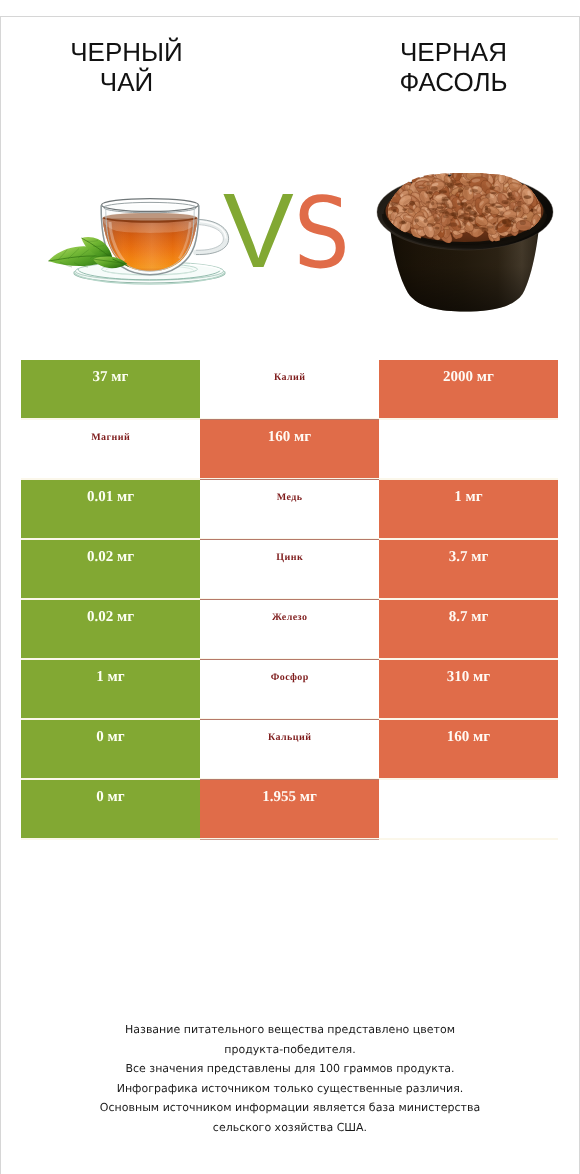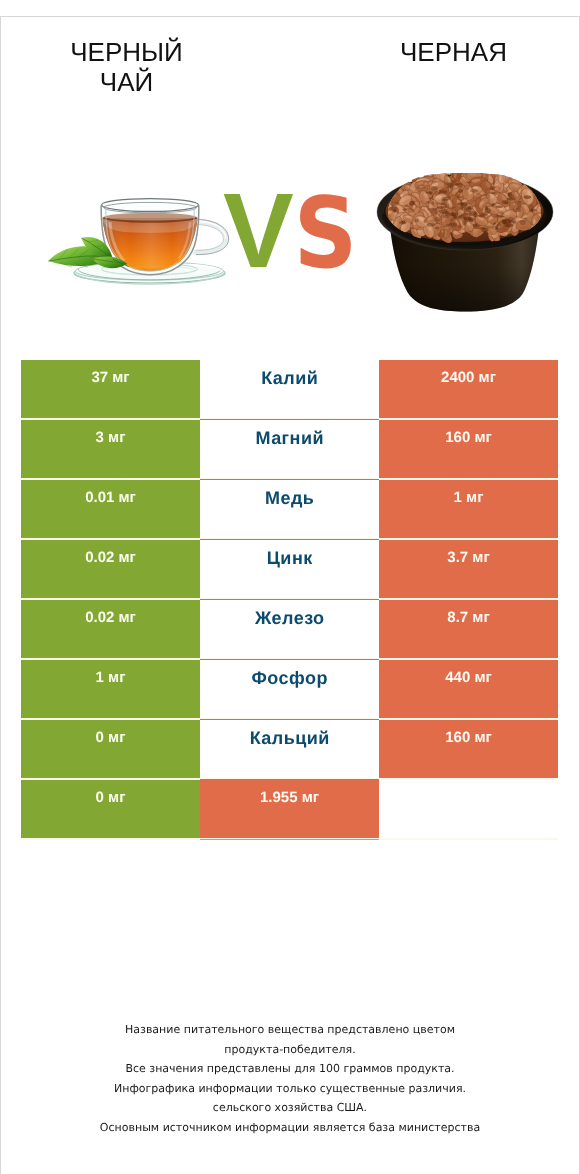--- a/index.html
+++ b/index.html
@@ -3,50 +3,51 @@
 <meta charset="utf-8">
 <style>
   html,body{margin:0;padding:0;}
   body{width:580px;height:1174px;background:#fff;font-family:"Liberation Sans",sans-serif;overflow:hidden;position:relative;-webkit-font-smoothing:antialiased;text-rendering:geometricPrecision;}
   .page{position:absolute;left:0;top:16px;width:580px;height:1174px;background:#fff;}
   .edge{position:absolute;left:0;top:0;width:580px;height:1174px;box-sizing:border-box;border:1px solid #d6d6d6;pointer-events:none;}
   .titles{position:absolute;left:0;top:0;width:580px;height:120px;}
   .title{position:absolute;top:22px;font-size:26px;line-height:29.5px;font-weight:400;color:#111;text-align:center;letter-spacing:0px;}
   .title.left{left:0;width:253px;}
   .title.right{left:327px;width:253px;}
-  .vs{position:absolute;left:223px;top:162px;font-size:106px;line-height:106px;font-weight:700;white-space:nowrap;}
+  .vs{position:absolute;left:223px;top:162px;font-size:106px;line-height:106px;font-weight:400;white-space:nowrap;}
   .vs .v{font-family:"Liberation Sans",sans-serif;}
   .vs .s{font-family:"DejaVu Sans",sans-serif;font-stretch:condensed;font-size:98px;letter-spacing:-1.5px;}
   .vs .v{color:#82A833;}
   .vs .s{color:#E06C49;}
   .nutri{position:absolute;left:21px;top:344px;width:537px;height:600px;}
   .trow{position:relative;height:60px;display:flex;}
-  .cell{width:179px;height:60px;display:flex;align-items:center;justify-content:center;font-size:15px;font-weight:700;box-sizing:border-box;line-height:1;padding-bottom:25px;}
+  .cell{width:179px;height:60px;display:flex;align-items:center;justify-content:center;font-size:15px;font-weight:700;box-sizing:border-box;line-height:1;padding-bottom:25px;font-family:Liberation Serif, serif;}
   .c-l{background:#82A833;color:#fdfff2;}
-  .c-m{background:#fff;color:#0c4a6e;font-size:18px;letter-spacing:0.45px;padding-left:0.45px;}
+  .c-m{background:#fff;color:#7f1d1d;font-size:10px;letter-spacing:0.45px;padding-left:0.45px;}
   .c-r{background:#E06C49;color:#fffaf4;}
   .trow::after{content:"";position:absolute;left:0;right:0;bottom:0;height:1.6px;background:#fbf7ea;}
   .trow::before{content:"";position:absolute;left:179px;width:179px;bottom:0.1px;height:1.4px;background:#b5796a;z-index:2;}
   .trow:last-child::before{background:#c79c8e;}
   .foot{position:absolute;left:0;top:1004px;width:580px;text-align:center;font-family:"DejaVu Sans",sans-serif;font-size:11px;line-height:19.6px;color:#1a1a1a;}
   .teacup{position:absolute;left:40px;top:180px;width:190px;height:95px;}
   .beans{position:absolute;left:372px;top:147px;width:186px;height:150px;}
 </style>
 </head>
 <body>
 
 <div class="page">
   <div class="edge"></div>
   <div class="titles">
     <div class="title left">
         <div>ЧЕРНЫЙ</div>
         <div>ЧАЙ</div>
       </div>
     <div class="title right">
         <div>ЧЕРНАЯ</div>
+        <div>ФАСОЛЬ</div>
       </div>
   </div>
   <div class="teacup">
     <svg viewBox="0 0 190 95" width="190" height="95" xmlns="http://www.w3.org/2000/svg">
       <defs>
         <linearGradient id="teaG" x1="0" y1="0" x2="0" y2="1">
           <stop offset="0" stop-color="#7a2d05"></stop>
             <stop offset="0.06" stop-color="#a63e08"></stop>
           <stop offset="0.16" stop-color="#c04c09"></stop>
             <stop offset="0.34" stop-color="#d85c0a"></stop>
@@ -1778,24 +1779,23 @@
           <ellipse cx="68.5" cy="44.6" rx="3.6" ry="1.4" fill="#5f2c0e" opacity="0.57"></ellipse>
         </g>
       <path d="M11.5 51 C11.5 69, 47.8 83.5, 92.5 83.5 C137.2 83.5, 173.5 69, 173.5 51" fill="none" stroke="#14100a" stroke-width="3.2" opacity="0.85"></path>
     </svg>
   </div>
   <div class="vs"><span class="v">V</span><span class="s">S</span></div>
   <div class="nutri" id="tbody">
       <div class="trow">
         <div class="cell c-l">37 мг</div>
         <div class="cell c-m">Калий</div>
-        <div class="cell c-r">2400 мг</div>
+        <div class="cell c-r">2000 мг</div>
       </div>
       <div class="trow">
-        <div class="cell c-l">3 мг</div>
         <div class="cell c-m">Магний</div>
         <div class="cell c-r">160 мг</div>
       </div>
       <div class="trow">
         <div class="cell c-l">0.01 мг</div>
         <div class="cell c-m">Медь</div>
         <div class="cell c-r">1 мг</div>
       </div>
       <div class="trow">
         <div class="cell c-l">0.02 мг</div>
@@ -1803,33 +1803,33 @@
         <div class="cell c-r">3.7 мг</div>
       </div>
       <div class="trow">
         <div class="cell c-l">0.02 мг</div>
         <div class="cell c-m">Железо</div>
         <div class="cell c-r">8.7 мг</div>
       </div>
       <div class="trow">
         <div class="cell c-l">1 мг</div>
         <div class="cell c-m">Фосфор</div>
-        <div class="cell c-r">440 мг</div>
+        <div class="cell c-r">310 мг</div>
       </div>
       <div class="trow">
         <div class="cell c-l">0 мг</div>
         <div class="cell c-m">Кальций</div>
         <div class="cell c-r">160 мг</div>
       </div>
       <div class="trow">
         <div class="cell c-l">0 мг</div>
         <div class="cell c-r">1.955 мг</div>
       </div>
     </div>
   <div class="foot">
       <div>Название питательного вещества представлено цветом</div>
       <div>продукта-победителя.</div>
       <div>Все значения представлены для 100 граммов продукта.</div>
-      <div>Инфографика информации только существенные различия.</div>
+      <div>Инфографика источником только существенные различия.</div>
+      <div>Основным источником информации является база министерства</div>
       <div>сельского хозяйства США.</div>
-      <div>Основным источником информации является база министерства</div>
     </div>
 </div>
 
 </body></html>

